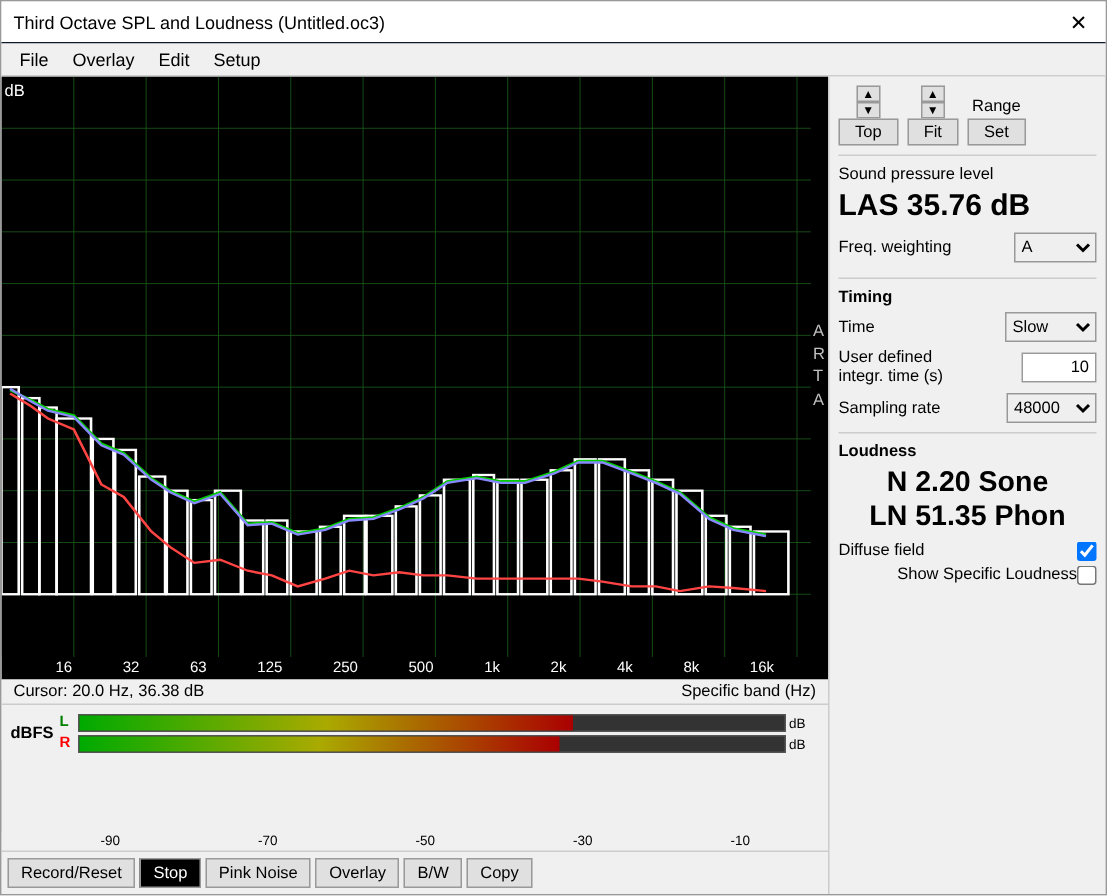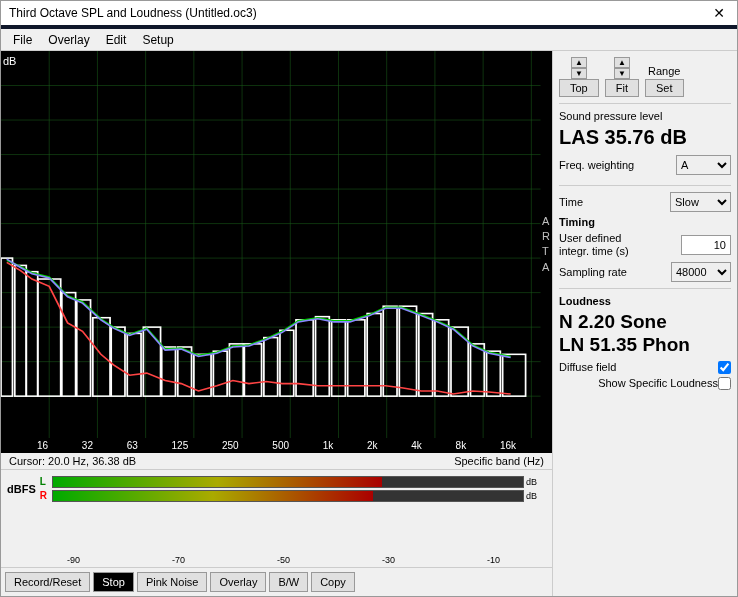--- a/index.html
+++ b/index.html
@@ -1,20 +1,20 @@
 <!DOCTYPE html>
 <html><head>
   <meta charset="utf-8">
   <style>
     * { box-sizing: border-box; margin: 0; padding: 0; }
     body { font-family: 'Segoe UI', Arial, sans-serif; font-size: 12px; background: #f0f0f0; width: 738px; height: 597px; overflow: hidden; }
     
     .window { width: 738px; height: 597px; background: #f0f0f0; border: 1px solid #999; display: flex; flex-direction: column; }
     
-    .title-bar { background: #fff; border-bottom: 4px solid #0f172a; padding: 4px 8px; display: flex; justify-content: space-between; align-items: center; height: 28px; }
+    .title-bar { background: #fff; border-bottom: 1px solid #0f172a; padding: 4px 8px; display: flex; justify-content: space-between; align-items: center; height: 28px; }
     .title-text { font-size: 12px; color: #000; }
     .close-btn { width: 20px; height: 20px; display: flex; align-items: center; justify-content: center; cursor: pointer; font-size: 14px; color: #000; background: none; border: none; }
     
     .menu-bar { display: flex; gap: 0; padding: 2px 4px; background: #f0f0f0; border-bottom: 1px solid #ccc; height: 22px; align-items: center; }
     .menu-item { padding: 2px 8px; cursor: pointer; font-size: 12px; color: #000; }
     
     .main-content { display: flex; flex: 1; overflow: hidden; }
     .btn { padding: 3px 8px; font-size: 11px; background: #e0e0e0; border: 1px solid #999; cursor: pointer; white-space: nowrap; }
     .btn.active { background: #000000; color: #fff; }
     
@@ -249,46 +249,46 @@
           <span style="font-size:11px;">Freq. weighting</span>
           <select style="font-size:11px; height:20px; border:1px solid #999; min-width:55px;">
             <option>A</option>
             <option>B</option>
             <option>C</option>
           </select>
         </div>
       </div>
 
       <div style="border-top:1px solid #ccc; padding-top:6px;">
+        <div style="font-size:11px; font-weight:bold; color:#000; margin-bottom:4px;">Timing</div>
         <div style="display:flex; justify-content:space-between; align-items:center; margin-bottom:4px;">
           <span style="font-size:11px;">Time</span>
           <select style="font-size:11px; height:20px; border:1px solid #999; min-width:55px;">
             <option>Slow</option>
             <option>Fast</option>
             <option>Impulse</option>
           </select>
         </div>
-        <div style="font-size:11px; font-weight:bold; color:#000; margin-bottom:4px;">Timing</div>
         <div style="display:flex; justify-content:space-between; align-items:center; margin-bottom:4px;">
           <span style="font-size:11px; line-height:1.2;">User defined<br>integr. time (s)</span>
           <input type="text" style="font-size: 11px; height: 20px; border: 1px solid rgb(153, 153, 153); width: 50px; text-align: right; padding: 0px 4px;" value="10">
         </div>
         <div style="display:flex; justify-content:space-between; align-items:center;">
           <span style="font-size:11px;">Sampling rate</span>
           <select style="font-size:11px; height:20px; border:1px solid #999; min-width:60px;">
             <option>48000</option>
             <option>44100</option>
             <option>96000</option>
           </select>
         </div>
       </div>
 
       <div style="border-top:1px solid #ccc; padding-top:6px;">
         <div style="font-size:11px; font-weight:bold; color:#000; margin-bottom:4px;">Loudness</div>
-        <div style="font-size:19px; font-weight:bold; color:#000; line-height:1.2; margin-bottom:4px;">
+        <div style="font-size:19px; font-weight:bold; color:#000; line-height:1.2; margin-bottom:4px;text-align:center;">
           <div>N 2.20 Sone</div>
           <div>LN 51.35 Phon</div>
         </div>
         <div style="display:flex; justify-content:space-between; align-items:center; margin-bottom:3px;">
           <span style="font-size:11px;">Diffuse field</span>
           <input type="checkbox" checked="" style="margin: 0px;">
         </div>
         <div style="display:flex; justify-content:flex-end; align-items:center;">
           <span style="font-size:11px;">Show Specific Loudness</span>
           <input type="checkbox" style="margin: 0px;">

